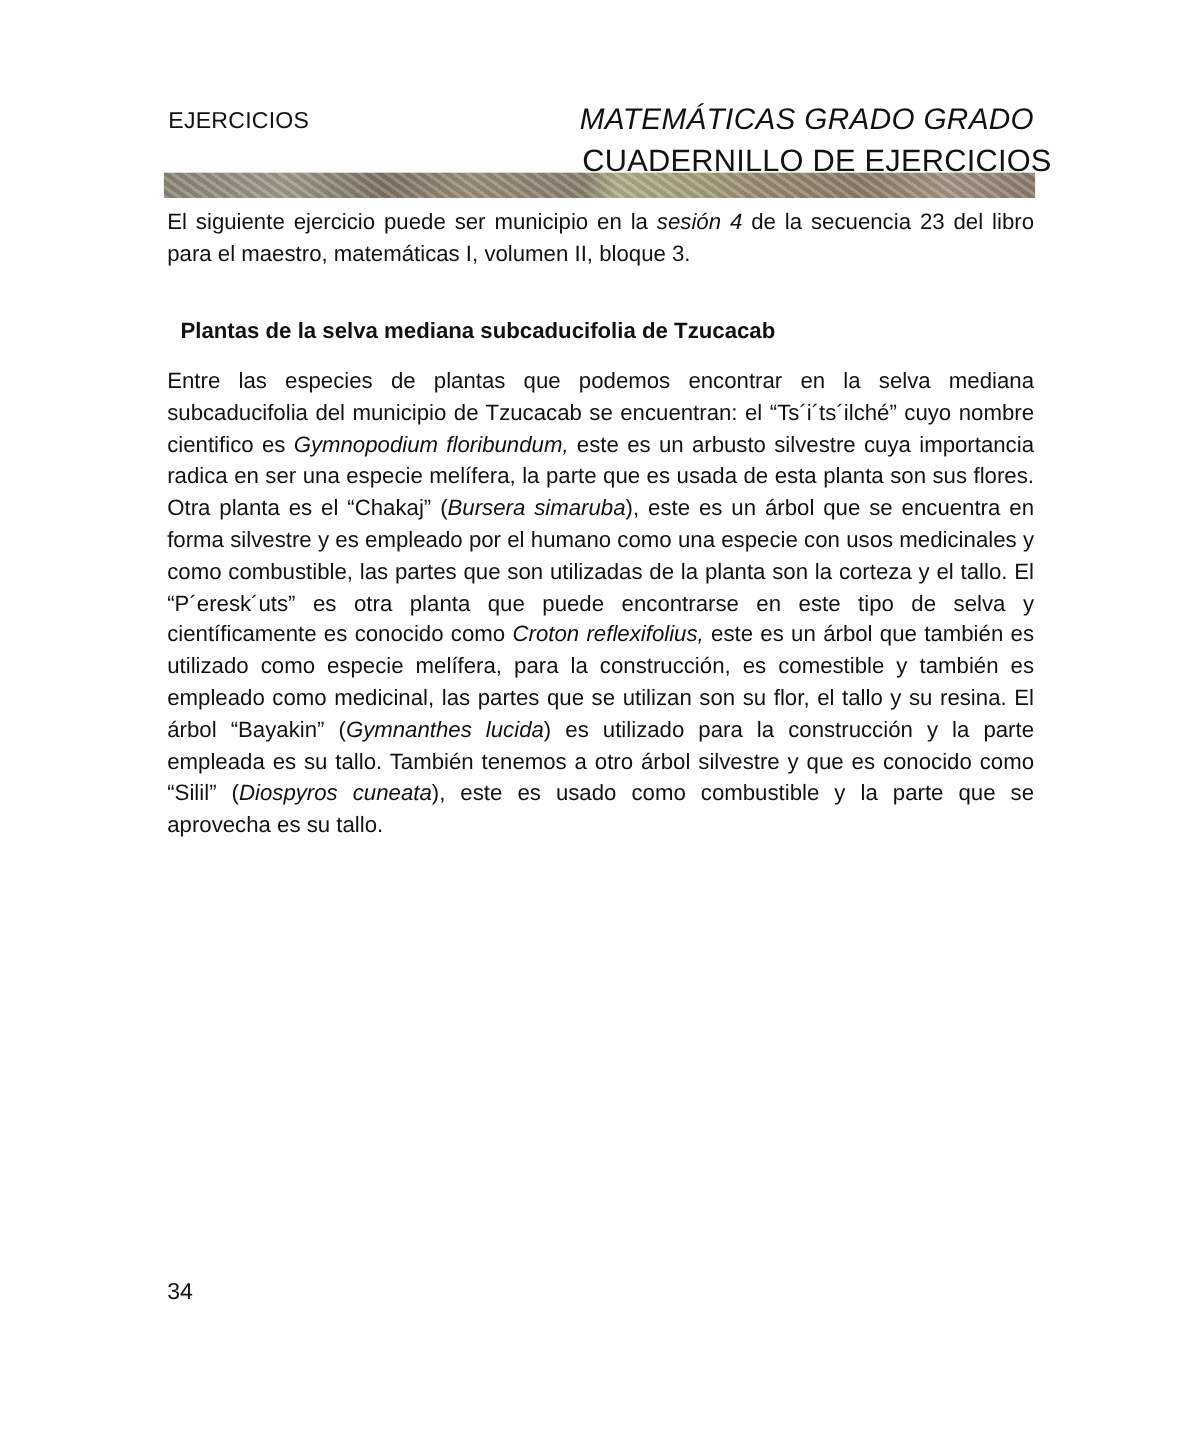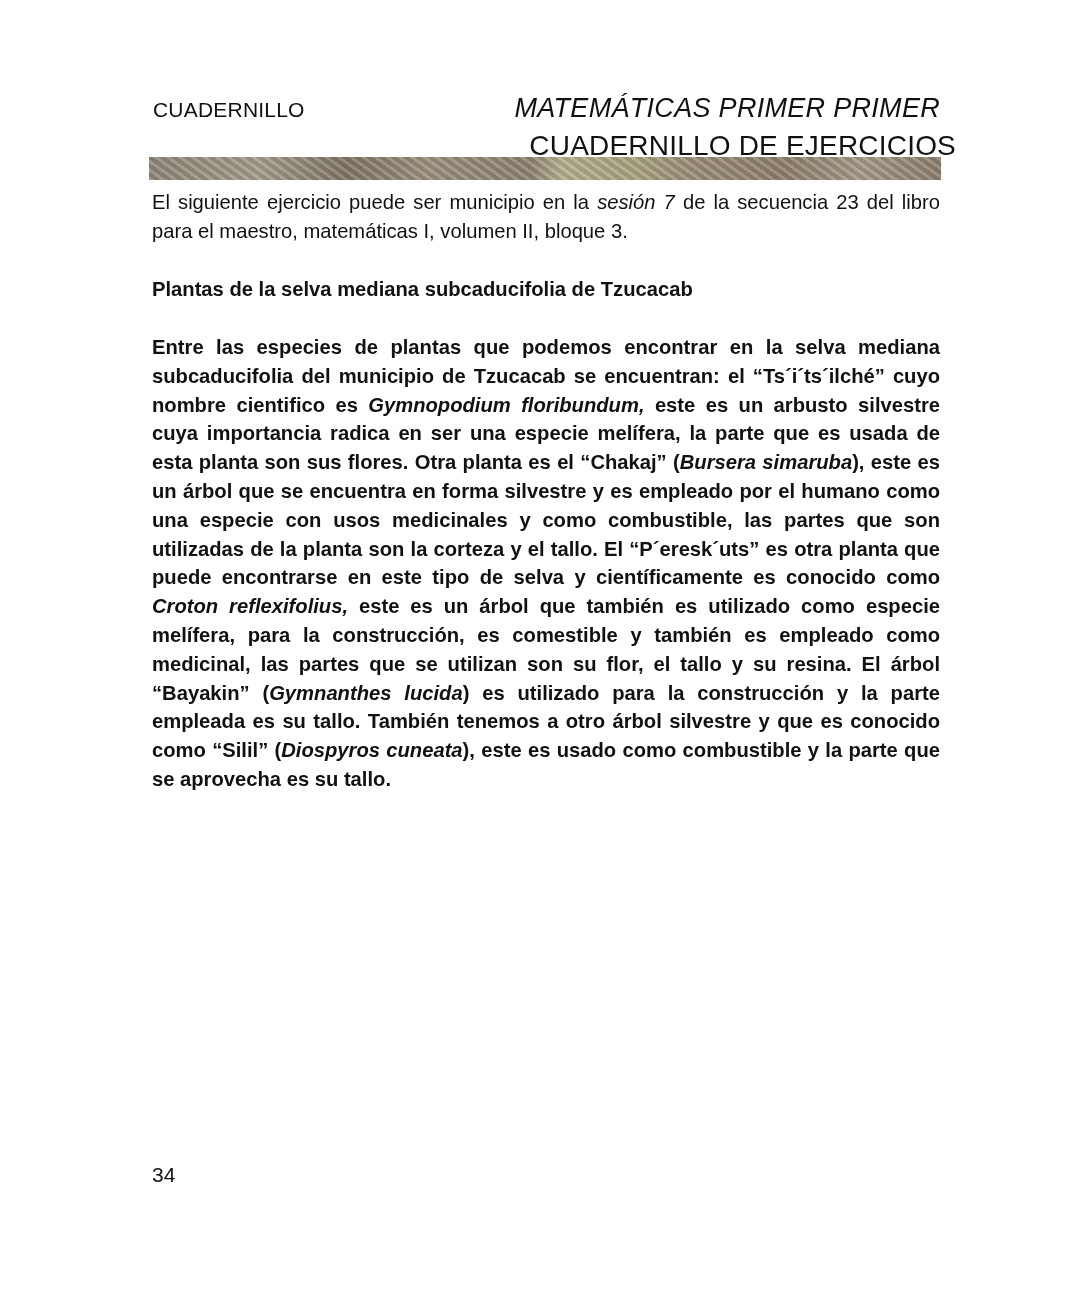--- a/index.html
+++ b/index.html
@@ -16,26 +16,26 @@
   .content { position: absolute; left: 152px; width: 788px; font-size: 20.2px; line-height: 28.8px; text-align: justify; }
   .intro { top: 188px; }
   .heading { top: 275px; font-weight: bold; text-align: left; }
   .para { top: 333px; }
   .page-num { position: absolute; left: 152px; top: 1163px; font-size: 21px; }
   em { font-style: italic; }
 </style>
 </head>
 <body>
 
-<div class="hdr-left">CUADERNILLO</div>
-<div class="hdr-title">MATEMÁTICAS PRIMER PRIMER</div>
+<div class="hdr-left">EJERCICIOS</div>
+<div class="hdr-title">MATEMÁTICAS GRADO GRADO</div>
 <div class="hdr-sub">CUADERNILLO DE EJERCICIOS</div>
 <div class="band"></div>
 
-<p class="content intro" style="margin:0;"><span>El siguiente ejercicio puede ser municipio en la </span><em>sesión 7</em><span> de la secuencia 23 del libro para el maestro, matemáticas I, volumen II, bloque 3.</span></p>
+<p class="content intro" style="margin:0;"><span>El siguiente ejercicio puede ser municipio en la </span><em>sesión 4</em><span> de la secuencia 23 del libro para el maestro, matemáticas I, volumen II, bloque 3.</span></p>
 
-<h2 class="content heading" style="margin:0;font-size:20.2px;">Plantas de la selva mediana subcaducifolia de Tzucacab</h2>
+<h2 class="content heading" style="margin:12px;font-size:20.2px;">Plantas de la selva mediana subcaducifolia de Tzucacab</h2>
 
-<p class="content para" style="margin:0;font-weight:bold;">
+<p class="content para" style="margin:0;">
 <span>Entre las especies de plantas que podemos encontrar en la selva mediana subcaducifolia del municipio de Tzucacab se encuentran: el “Ts´i´ts´ilché” cuyo nombre cientifico es </span><em>Gymnopodium floribundum,</em><span> este es un arbusto silvestre cuya importancia radica en ser una especie melífera, la parte que es usada de esta planta son sus flores. Otra planta es el “Chakaj” (</span><em>Bursera simaruba</em><span>), este es un árbol que se encuentra en forma silvestre y es empleado por el humano como una especie con usos medicinales y como combustible, las partes que son utilizadas de la planta son la corteza y el tallo. El “P´eresk´uts” es otra planta que puede encontrarse en este tipo de selva y científicamente es conocido como </span><em>Croton reflexifolius,</em><span> este es un árbol que también es utilizado como especie melífera, para la construcción, es comestible y también es empleado como medicinal, las partes que se utilizan son su flor, el tallo y su resina. El árbol “Bayakin” (</span><em>Gymnanthes lucida</em><span>) es utilizado para la construcción y la parte empleada es su tallo. También tenemos a otro árbol silvestre y que es conocido como “Silil” (</span><em>Diospyros cuneata</em><span>), este es usado como combustible y la parte que se aprovecha es su tallo.</span>
 </p>
 
 <div class="page-num">34</div>
 
 </body></html>

